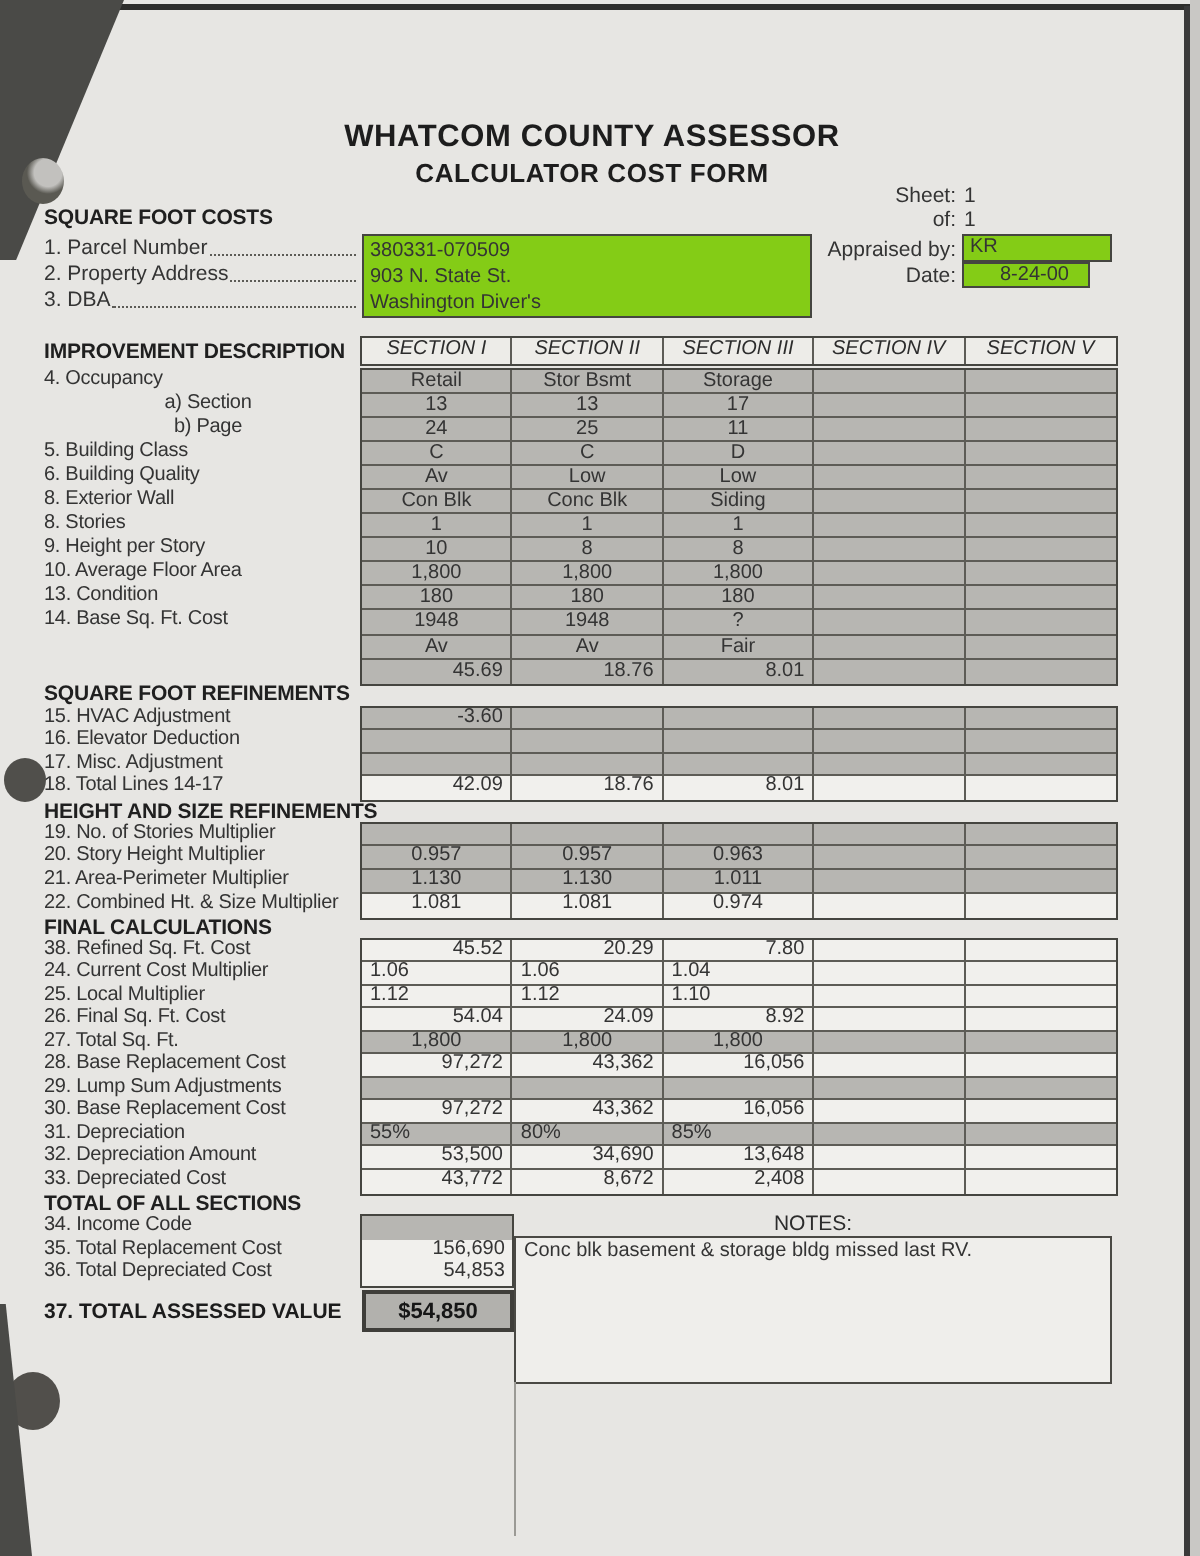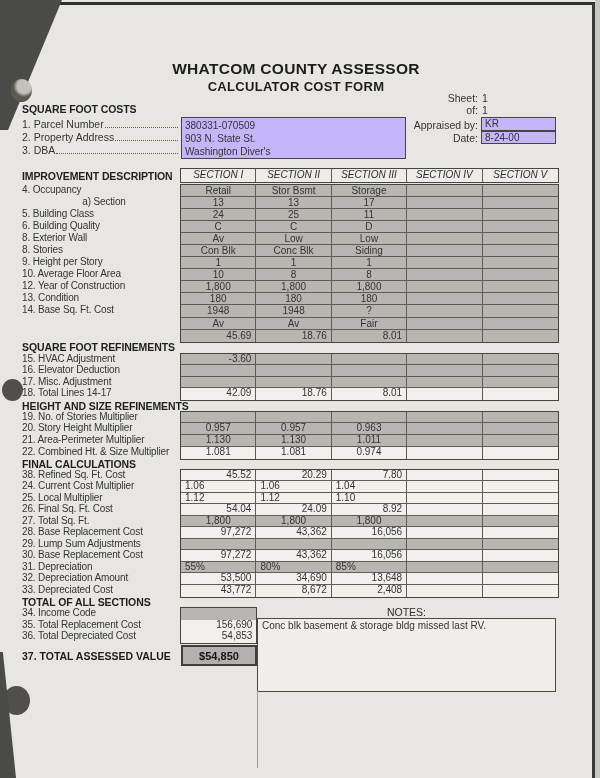--- a/index.html
+++ b/index.html
@@ -21,24 +21,24 @@
   .hole-bot{left:3px;top:686px;width:27px;height:29px;border-radius:50%;background:#514f4b;}
   .bottom-fold{left:0;top:652px;width:16px;height:126px;background:#4a4a47;
     clip-path:polygon(0 0,18% 0,100% 100%,0 100%);}
   .right-strip{left:595px;top:0;width:5px;height:778px;background:#c9c8c5;}
   .right-line{left:592px;top:3px;width:3px;height:775px;background:#3a3a3a;}
   
   .title1{left:0;top:60px;width:592px;text-align:center;font-size:15.5px;font-weight:bold;color:#1d1d1d;letter-spacing:.3px;}
   .title2{left:0;top:79px;width:592px;text-align:center;font-size:13px;font-weight:bold;color:#1d1d1d;letter-spacing:.3px;}
   .meta-row{left:330px;width:148px;text-align:right;font-size:10.5px;}
   .meta-val{left:482px;font-size:10.5px;}
-  .shadebox{background:#c4b5fd;border:1.5px solid #454540;box-sizing:border-box;}
+  .shadebox{background:#84cc16;border:1.5px solid #454540;box-sizing:border-box;}
   .parcel-box{left:181px;top:117px;width:225px;height:42px;font-size:10px;line-height:13px;padding:1px 0 0 3px;}
   .kr-box{left:481px;top:117px;width:75px;height:13.5px;font-size:10px;line-height:11px;padding-left:3px;}
-  .date-box{left:481px;top:130.5px;width:75px;height:13.5px;font-size:10px;line-height:11px;padding-left:3px;}
+  .date-box{left:481px;top:130.5px;width:64px;height:13.5px;font-size:10px;line-height:11px;padding-left:18px;}
   
   .heading{left:22px;font-size:10.5px;font-weight:bold;color:#1f1f1f;white-space:nowrap;letter-spacing:-.1px;}
   .fieldrow{left:22px;width:157px;display:flex;align-items:flex-end;font-size:10.5px;height:13px;}
   .fieldrow .leader{flex:1;border-bottom:1.6px dotted #5c5b56;margin:0 1px 2px 1px;}
   .fieldrow .lbl{white-space:nowrap;}
   
   .group-table{left:22px;width:535px;}
   .col-labels{position:absolute;left:0;top:0;width:157px;}
   .col-labels div{height:var(--rh);line-height:var(--rh);font-size:10px;letter-spacing:-.15px;white-space:nowrap;}
   .col-labels .indent{padding-left:7px;text-align:center;}
@@ -122,27 +122,27 @@
 
 <div class="abs heading" style="top:341px">SQUARE FOOT REFINEMENTS</div>
 <div class="abs heading" style="top:399.5px">HEIGHT AND SIZE REFINEMENTS</div>
 <div class="abs heading" style="top:458px">FINAL CALCULATIONS</div>
 <div class="abs heading" style="top:596px">TOTAL OF ALL SECTIONS</div>
 
 <div class="abs group-table" style="top:183.5px;--rh:12.1px;--nc:5">
   <div class="col-labels">
       <div>4. Occupancy</div>
       <div class="indent">a) Section</div>
+      <div class="indent">b) Page</div>
       <div>5. Building Class</div>
       <div>6. Building Quality</div>
       <div>8. Exterior Wall</div>
       <div>8. Stories</div>
       <div>9. Height per Story</div>
       <div>10. Average Floor Area</div>
-      <div>12. Year of Construction</div>
       <div>13. Condition</div>
       <div>14. Base Sq. Ft. Cost</div>
     </div>
   <div class="grid">
       <div class="cell shade center" style="--nc: 5;">Retail</div>
       <div class="cell shade center" style="--nc: 5;">Stor Bsmt</div>
       <div class="cell shade center" style="--nc: 5;">Storage</div>
       <div class="cell shade center" style="--nc: 5;"></div>
       <div class="cell shade center" style="--nc: 5; border-right: none;"></div>
       <div class="cell shade center" style="--nc: 5;">13</div>

